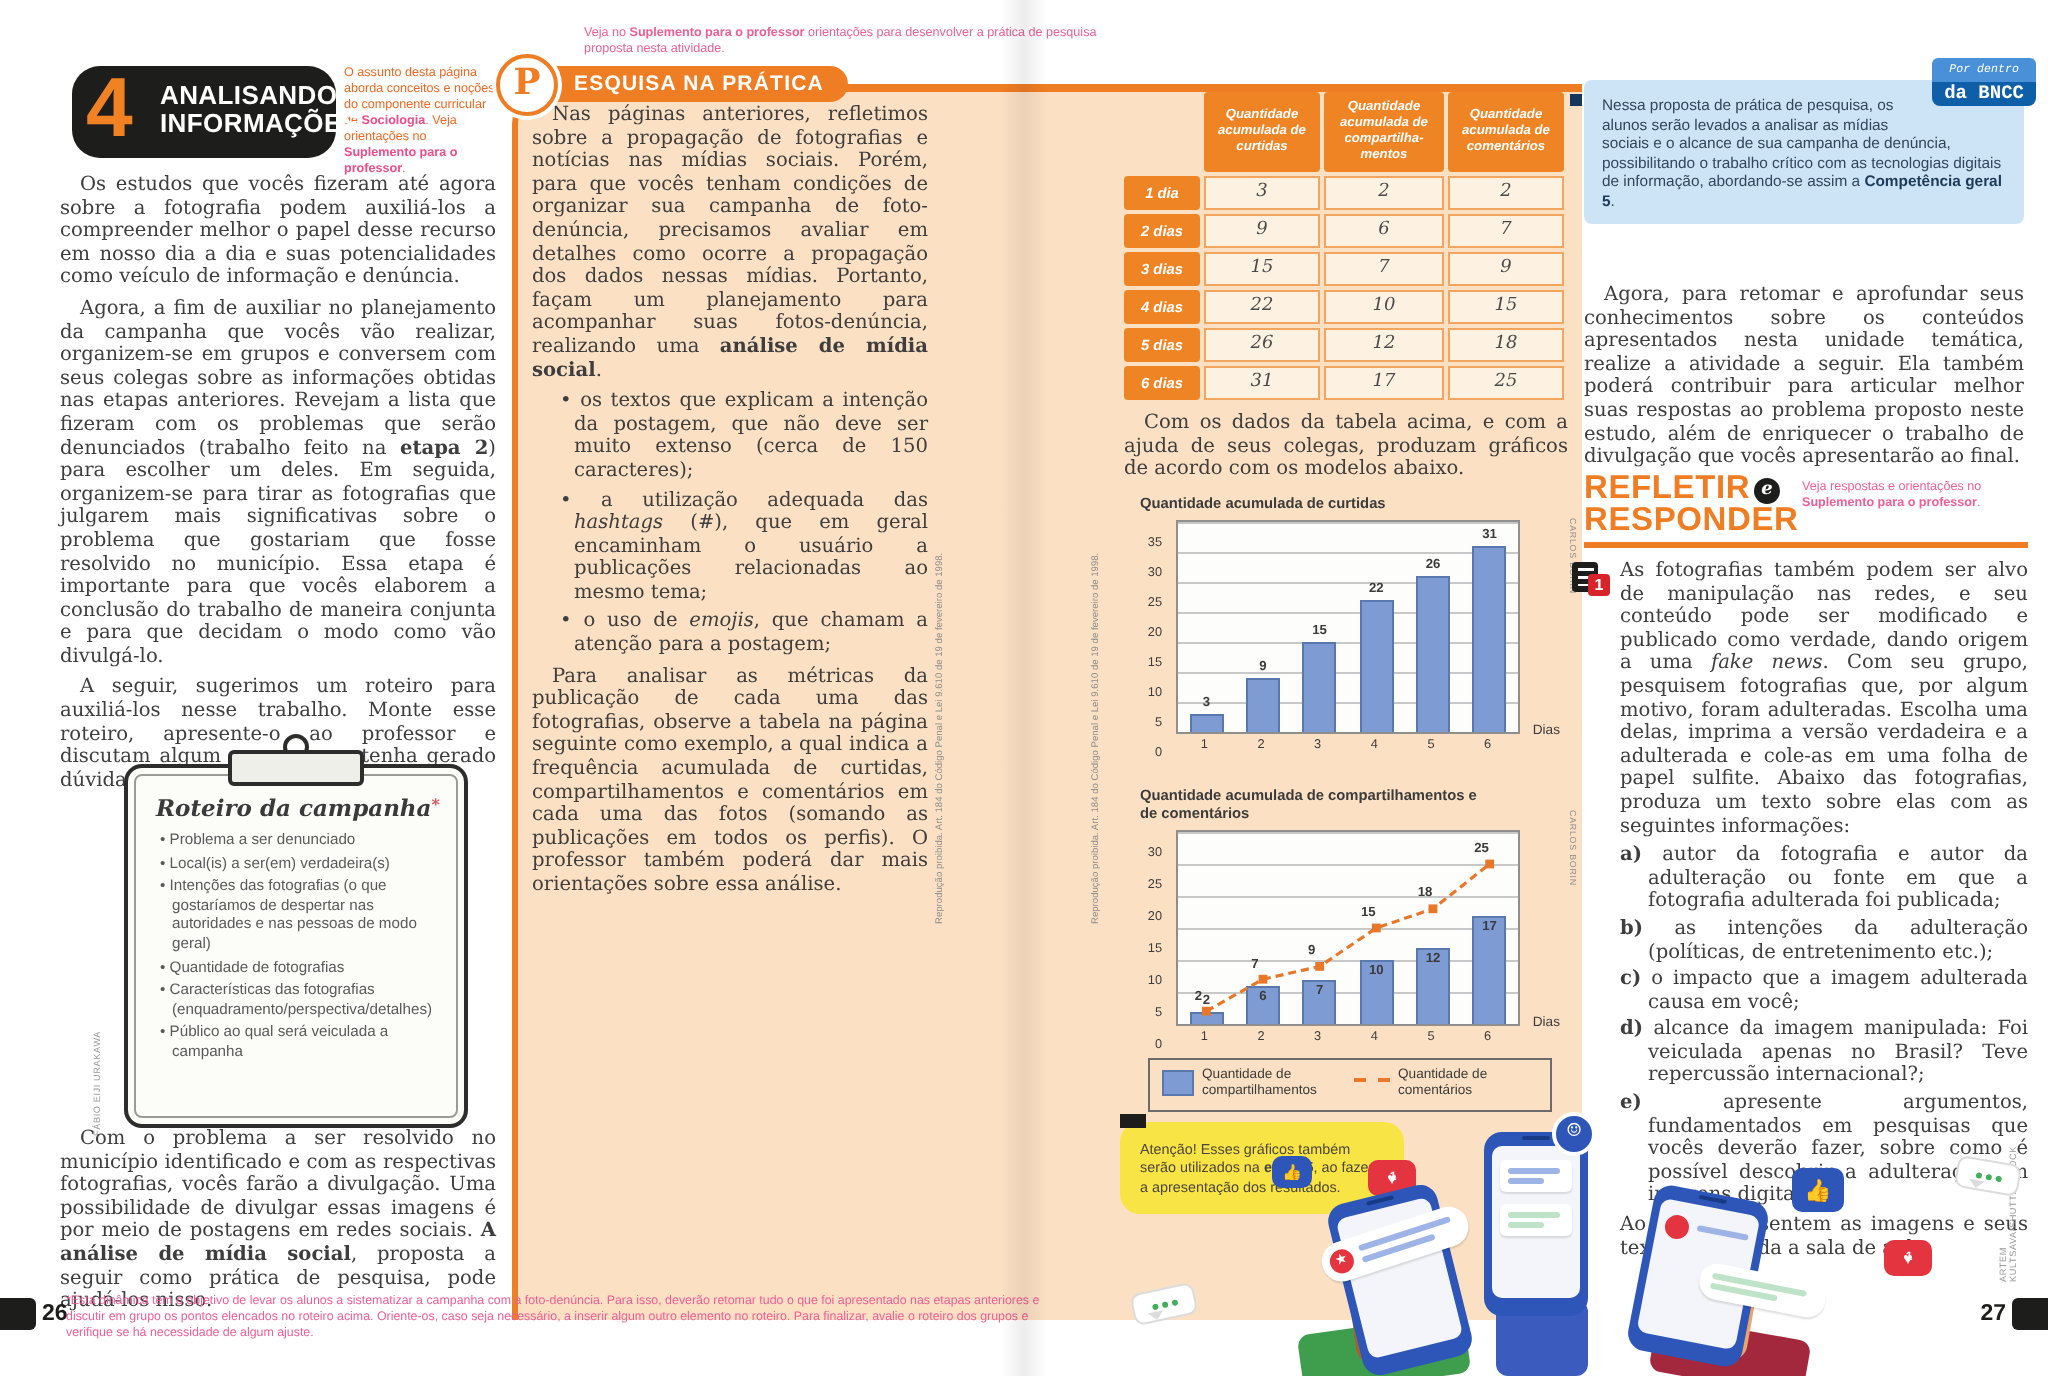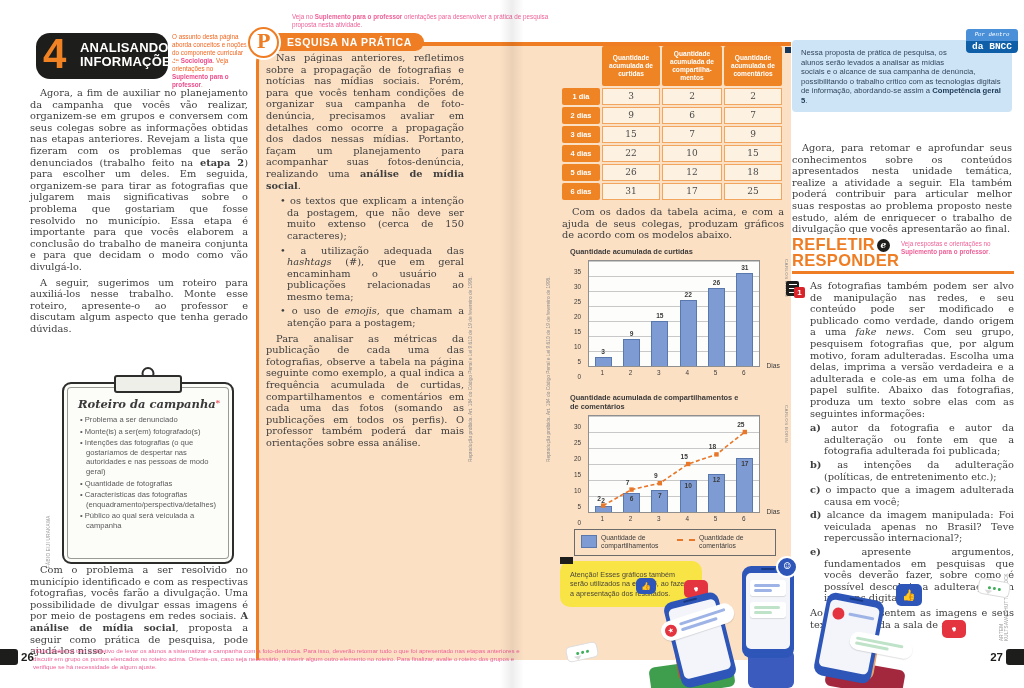--- a/index.html
+++ b/index.html
@@ -43,21 +43,21 @@
   .panel-header{position:absolute;left:248px;top:29px;height:26px;z-index:6;display:flex;align-items:center;}
   .p-badge{width:27px;height:27px;background:#fff;border:2px solid #ef7d23;border-radius:50%;color:#ef7d23;font-family:"DejaVu Serif",serif;font-weight:bold;font-size:18px;line-height:25px;text-align:center;box-shadow:0 0 0 2px #fff;z-index:2;}
   .p-label{margin-left:-12px;padding:3px 12px 3px 20px;background:#ef7d23;border-radius:0 10px 10px 0;color:#fff;font-family:"Liberation Sans",sans-serif;font-weight:bold;font-size:10.5px;letter-spacing:.6px;}
   .panel-col{position:absolute;left:266px;top:52px;width:198px;z-index:2;}
   .panel-col ul{margin:2px 0 4px 0;padding:0 0 0 14px;list-style:none;}
   .panel-col li{margin-bottom:3px;text-indent:-7px;padding-left:7px;text-align:justify;}
   .panel-col li:before{content:"• ";}
   .vnote{position:absolute;writing-mode:vertical-rl;transform:rotate(180deg);font-family:"Liberation Sans",sans-serif;font-size:4.8px;color:#8d8d8d;z-index:2;}
 
   
-  .data-table{position:absolute;left:562px;top:46px;width:184px;z-index:2;font-family:"Liberation Sans",sans-serif;}
+  .data-table{position:absolute;left:562px;top:46px;width:184px;z-index:2;font-family:"Liberation Sans",sans-serif;font-style:italic;}
   .thead{display:grid;grid-template-columns:38px 58px 60px 58px;gap:2px;margin-bottom:2px;}
   .thcell{background:#ef8424;color:#fff;font-weight:bold;font-size:6.6px;line-height:8px;text-align:center;border-radius:2px;padding:4px 2px;display:flex;align-items:center;justify-content:center;min-height:28px;}
   .thcorner{background:transparent;}
   .trow{display:grid;grid-template-columns:38px 58px 60px 58px;gap:2px;margin-bottom:2px;}
   .tlabel{background:#ef8424;color:#fff;font-weight:bold;font-size:7.4px;text-align:center;border-radius:2px;line-height:17px;}
   .tcell{background:#fdf2e2;border:1px solid #f2a55e;color:#4a4a4a;font-family:"DejaVu Serif",serif;font-size:9px;text-align:center;line-height:15px;}
   .table-intro{position:absolute;left:562px;top:206px;width:222px;z-index:2;}
 
   
   .chart{position:absolute;width:214px;z-index:2;}
@@ -140,31 +140,32 @@
   <div class="title-block">
     <div class="title-num">4</div>
     <div class="title-lines">
       <div>ANALISANDO</div>
       <div>INFORMAÇÕES</div>
     </div>
   </div>
   <div class="side-note">O assunto desta página aborda conceitos e noções do componente curricular de <b>Sociologia</b>. Veja orientações no <b>Suplemento para o professor</b>.</div>
 
   <div class="col-left body-text">
+    <p>Os estudos que vocês fizeram até agora sobre a fotografia podem auxiliá-los a compreender melhor o papel desse recurso em nosso dia a dia e suas potencialidades como veículo de informação e denúncia.</p>
     <p>Agora, a fim de auxiliar no planejamento da campanha que vocês vão realizar, organizem-se em grupos e conversem com seus colegas sobre as informações obtidas nas etapas anteriores. Revejam a lista que fizeram com os problemas que serão denunciados (trabalho feito na <b>etapa 2</b>) para escolher um deles. Em seguida, organizem-se para tirar as fotografias que julgarem mais significativas sobre o problema que gostariam que fosse resolvido no município. Essa etapa é importante para que vocês elaborem a conclusão do trabalho de maneira conjunta e para que decidam o modo como vão divulgá-lo.</p>
     <p>A seguir, sugerimos um roteiro para auxiliá-los nesse trabalho. Monte esse roteiro, apresente-o ao professor e discutam algum aspecto que tenha gerado dúvidas.</p>
   </div>
 
   <div class="clipboard">
     <div class="clip-ring"></div>
     <div class="clip-tab"></div>
     <div class="clip-title"><span>Roteiro da campanha</span><span class="ast">*</span></div>
     <ul class="clip-list" id="clip-list">
         <li>Problema a ser denunciado</li>
-        <li>Monte(is) a ser(em) fotografado(s)</li>
+        <li>Local(is) a ser(em) verdadeira(s)</li>
         <li>Intenções das fotografias (o que gostaríamos de despertar nas autoridades e nas pessoas de modo geral)</li>
         <li>Quantidade de fotografias</li>
         <li>Características das fotografias (enquadramento/perspectiva/detalhes)</li>
         <li>Público ao qual será veiculada a campanha</li>
       </ul>
   </div>
   <div class="vcredit" style="left:46px;top:498px;height:70px;">FÁBIO EIJI URAKAWA</div>
 
   <div class="col-left-bottom body-text">
     <p>Com o problema a ser resolvido no município identificado e com as respectivas fotografias, vocês farão a divulgação. Uma possibilidade de divulgar essas imagens é por meio de postagens em redes sociais. <b>A análise de mídia social</b>, proposta a seguir como prática de pesquisa, pode ajudá-los nisso.</p>

